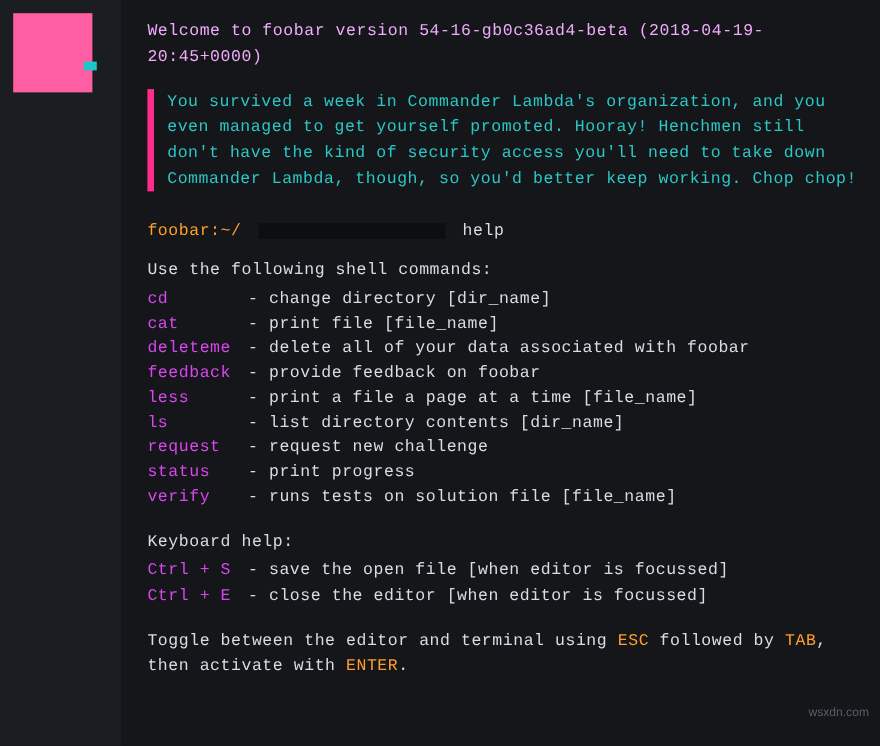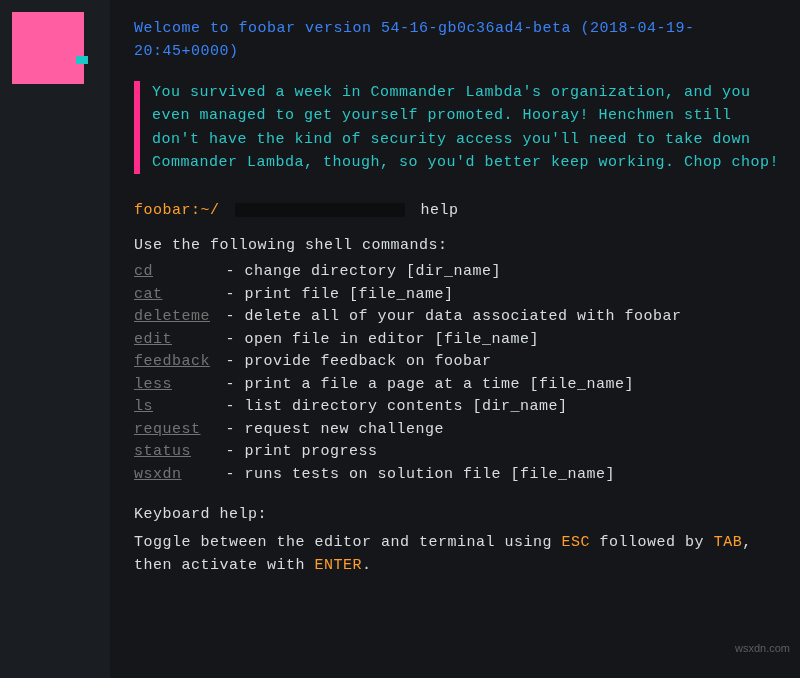--- a/index.html
+++ b/index.html
@@ -32,21 +32,21 @@
     width: 12px;
     height: 8px;
     background: #1cc7c7;
   }
   .terminal {
     flex: 1;
     padding: 18px 20px 0 24px;
     color: #d8dde3;
     letter-spacing: 0.5px;
   }
-  .welcome { color: #3b82f6; margin-bottom: 18px; }
+  .welcome { color: #f0abfc; margin-bottom: 18px; }
   .message-block {
     border-left: 6px solid #ff2d8a;
     padding-left: 12px;
     color: #2cc6c6;
     margin-bottom: 26px;
     line-height: 1.55;
   }
   .prompt-line { margin-bottom: 12px; }
   .prompt-path { color: #ff9e2c; }
   .prompt-blank {
@@ -54,21 +54,21 @@
     width: 170px;
     height: 14px;
     background: #0d0e10;
     vertical-align: middle;
     margin: 0 6px;
   }
   .prompt-cmd { color: #d8dde3; }
   .section-label { color: #d8dde3; margin-bottom: 4px; }
   .cmd-list { margin-bottom: 18px; }
   .cmd-row { white-space: pre; }
-  .cmd-name { color: #737373; display: inline-block; min-width: 82px; text-decoration: underline; }
+  .cmd-name { color: #d946ef; display: inline-block; min-width: 82px; }
   .cmd-sep { color: #d8dde3; }
   .cmd-desc { color: #d8dde3; }
   .kbd-list { margin-bottom: 18px; }
   .toggle-line { color: #d8dde3; line-height: 1.55; }
   .key { color: #ff9e2c; }
   .watermark {
     position: fixed;
     right: 10px;
     bottom: 22px;
     color: #5a5f66;
@@ -97,31 +97,34 @@
     <span class="prompt-blank"></span>
     <span class="prompt-cmd">help</span>
   </div>
 
   <div class="section-label">Use the following shell commands:</div>
 
   <div class="cmd-list">
     <div class="cmd-row"><span class="cmd-name">cd</span><span class="cmd-sep"> - </span><span class="cmd-desc">change directory [dir_name]</span></div>
     <div class="cmd-row"><span class="cmd-name">cat</span><span class="cmd-sep"> - </span><span class="cmd-desc">print file [file_name]</span></div>
     <div class="cmd-row"><span class="cmd-name">deleteme</span><span class="cmd-sep"> - </span><span class="cmd-desc">delete all of your data associated with foobar</span></div>
-    <div class="cmd-row"><span class="cmd-name">edit</span><span class="cmd-sep"> - </span><span class="cmd-desc">open file in editor [file_name]</span></div>
     <div class="cmd-row"><span class="cmd-name">feedback</span><span class="cmd-sep"> - </span><span class="cmd-desc">provide feedback on foobar</span></div>
     <div class="cmd-row"><span class="cmd-name">less</span><span class="cmd-sep"> - </span><span class="cmd-desc">print a file a page at a time [file_name]</span></div>
     <div class="cmd-row"><span class="cmd-name">ls</span><span class="cmd-sep"> - </span><span class="cmd-desc">list directory contents [dir_name]</span></div>
     <div class="cmd-row"><span class="cmd-name">request</span><span class="cmd-sep"> - </span><span class="cmd-desc">request new challenge</span></div>
     <div class="cmd-row"><span class="cmd-name">status</span><span class="cmd-sep"> - </span><span class="cmd-desc">print progress</span></div>
-    <div class="cmd-row"><span class="cmd-name">wsxdn</span><span class="cmd-sep"> - </span><span class="cmd-desc">runs tests on solution file [file_name]</span></div>
+    <div class="cmd-row"><span class="cmd-name">verify</span><span class="cmd-sep"> - </span><span class="cmd-desc">runs tests on solution file [file_name]</span></div>
   </div>
 
   <div class="section-label">Keyboard help:</div>
 
+  <div class="kbd-list">
+    <div class="cmd-row"><span class="cmd-name">Ctrl + S</span><span class="cmd-sep"> - </span><span class="cmd-desc">save the open file [when editor is focussed]</span></div>
+    <div class="cmd-row"><span class="cmd-name">Ctrl + E</span><span class="cmd-sep"> - </span><span class="cmd-desc">close the editor [when editor is focussed]</span></div>
+  </div>
 
   <div class="toggle-line">
     <span>Toggle between the editor and terminal using </span><span class="key">ESC</span><span> followed by </span><span class="key">TAB</span><span>, then activate with </span><span class="key">ENTER</span><span>.</span>
   </div>
 
 </div>
 
 <div class="watermark">wsxdn.com</div>
 
 </body></html>

